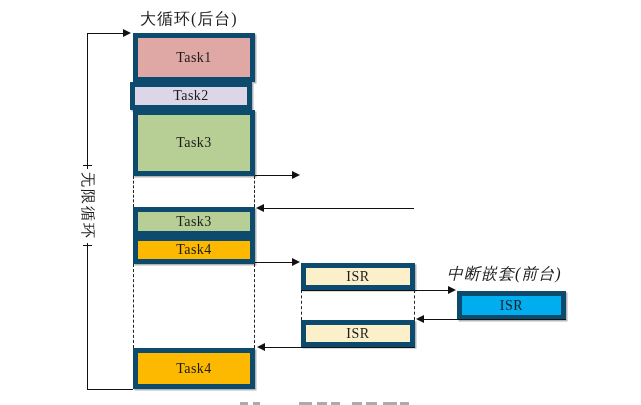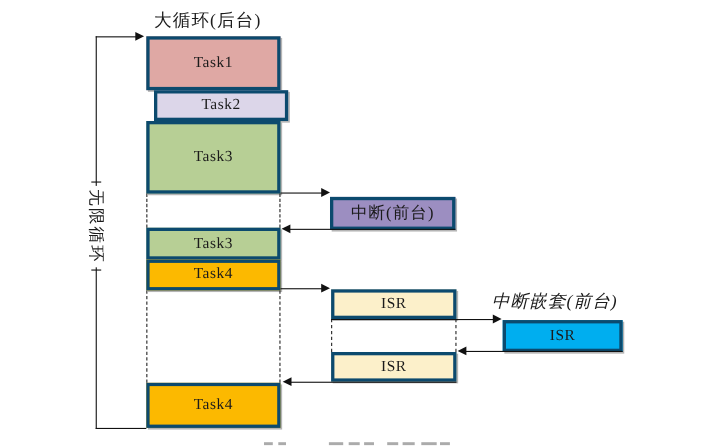--- a/index.html
+++ b/index.html
@@ -2,21 +2,21 @@
 <html><head>
 <meta charset="utf-8">
 <style>
   html,body{margin:0;padding:0;background:#ffffff;}
   #canvas{
     position:relative;width:641px;height:405px;background:#ffffff;overflow:hidden;
     font-family:"Liberation Serif","DejaVu Serif",serif;color:#1b1b1b;
   }
   
   .box{
-    position:absolute;box-sizing:border-box;border:3px solid #0c4a6e;
+    position:absolute;box-sizing:border-box;border:5px solid #0c4a6e;
     display:flex;align-items:center;justify-content:center;
     box-shadow:1.5px 1.5px 0 rgba(90,90,90,.45);
   }
   .box .lbl{font-size:14px;letter-spacing:.5px;line-height:1;}
   .box.cjk .lbl{font-size:15px;letter-spacing:1px;}
   
   .hline{position:absolute;height:0;border-top:1px solid #111;}
   .vline{position:absolute;width:0;border-left:1px solid #111;}
   .dline{position:absolute;width:0;border-left:1px dashed #222;}
   
@@ -45,39 +45,36 @@
   <div class="hline" style="left:87px;top:33px;width:37px;"></div>
   <div class="head right" style="left:123px;top:29px;"></div>
   <div class="hline" style="left:87px;top:389px;width:46px;"></div>
   <div class="tick" style="left:83px;top:165px;"></div>
   <div class="tick" style="left:83px;top:245px;"></div>
   <div class="txt" id="loop-label">无限循环</div>
 
   <div class="box" style="left: 133px; top: 33px; width: 122px; height: 49px; background: rgb(223, 168, 164);">
       <span class="lbl">Task1</span>
     </div>
-  <div class="box" style="left: 140px; top: 82px; width: 122px; height: 28px; background: rgb(220, 214, 233);">
+  <div class="box" style="left: 130px; top: 82px; width: 122px; height: 28px; background: rgb(220, 214, 233);">
       <span class="lbl">Task2</span>
     </div>
   <div class="box" style="left: 133px; top: 110px; width: 122px; height: 66px; background: rgb(183, 207, 149);">
       <span class="lbl">Task3</span>
     </div>
   <div class="box" style="left: 133px; top: 207px; width: 122px; height: 29px; background: rgb(183, 207, 149);">
       <span class="lbl">Task3</span>
     </div>
   <div class="box" style="left: 133px; top: 236px; width: 122px; height: 28px; background: rgb(252, 185, 0);">
       <span class="lbl">Task4</span>
     </div>
   <div class="box" style="left: 133px; top: 348px; width: 122px; height: 41px; background: rgb(252, 185, 0);">
       <span class="lbl">Task4</span>
     </div>
 
-  <div class="box cjk" style="left: 300px; top: 179px; width: 114px; height: 30px; background: rgb(156, 142, 193);">
-      <span class="lbl">中断(前台)</span>
-    </div>
   <div class="box" style="left: 301px; top: 263px; width: 114px; height: 27px; background: rgb(252, 240, 202);">
       <span class="lbl">ISR</span>
     </div>
   <div class="box" style="left: 301px; top: 320px; width: 114px; height: 27px; background: rgb(252, 240, 202);">
       <span class="lbl">ISR</span>
     </div>
   <div class="box" style="left: 457px; top: 291px; width: 109px; height: 29px; background: rgb(0, 174, 239);">
       <span class="lbl">ISR</span>
     </div>
 

